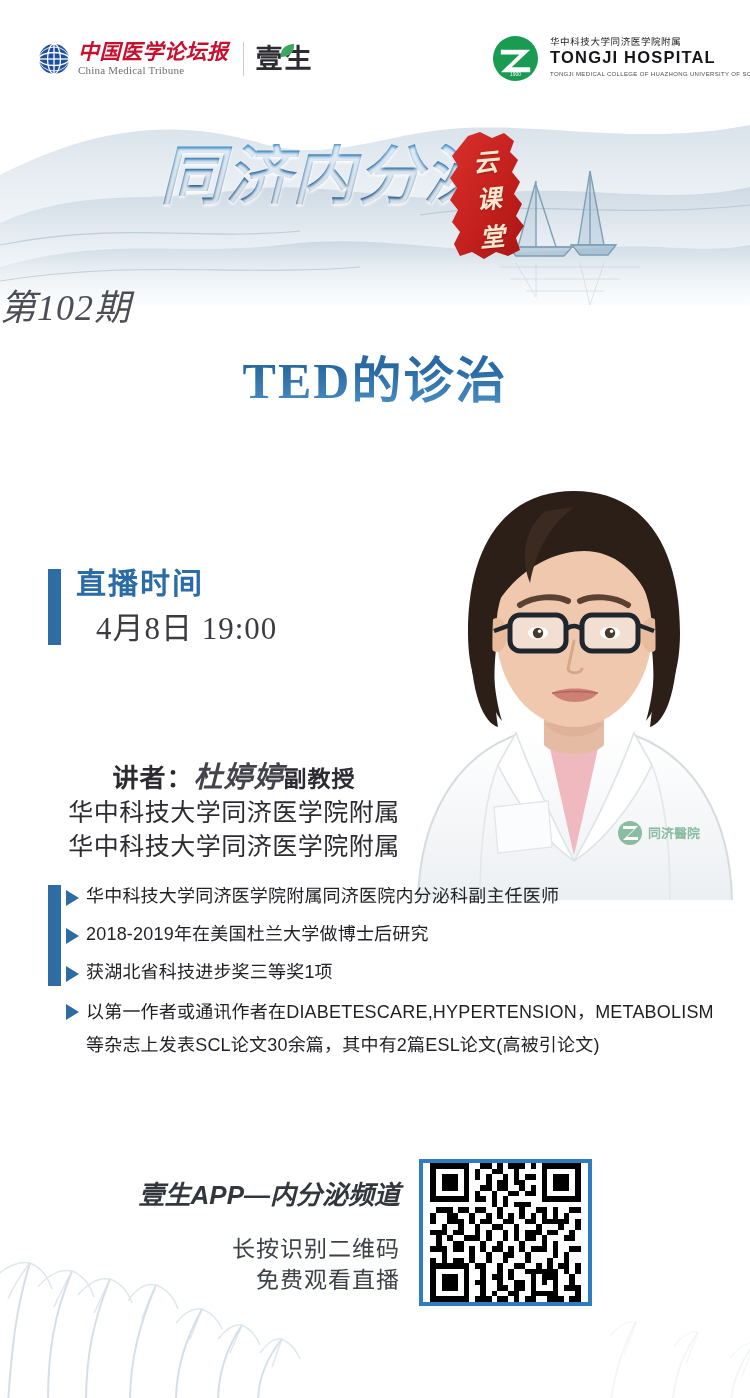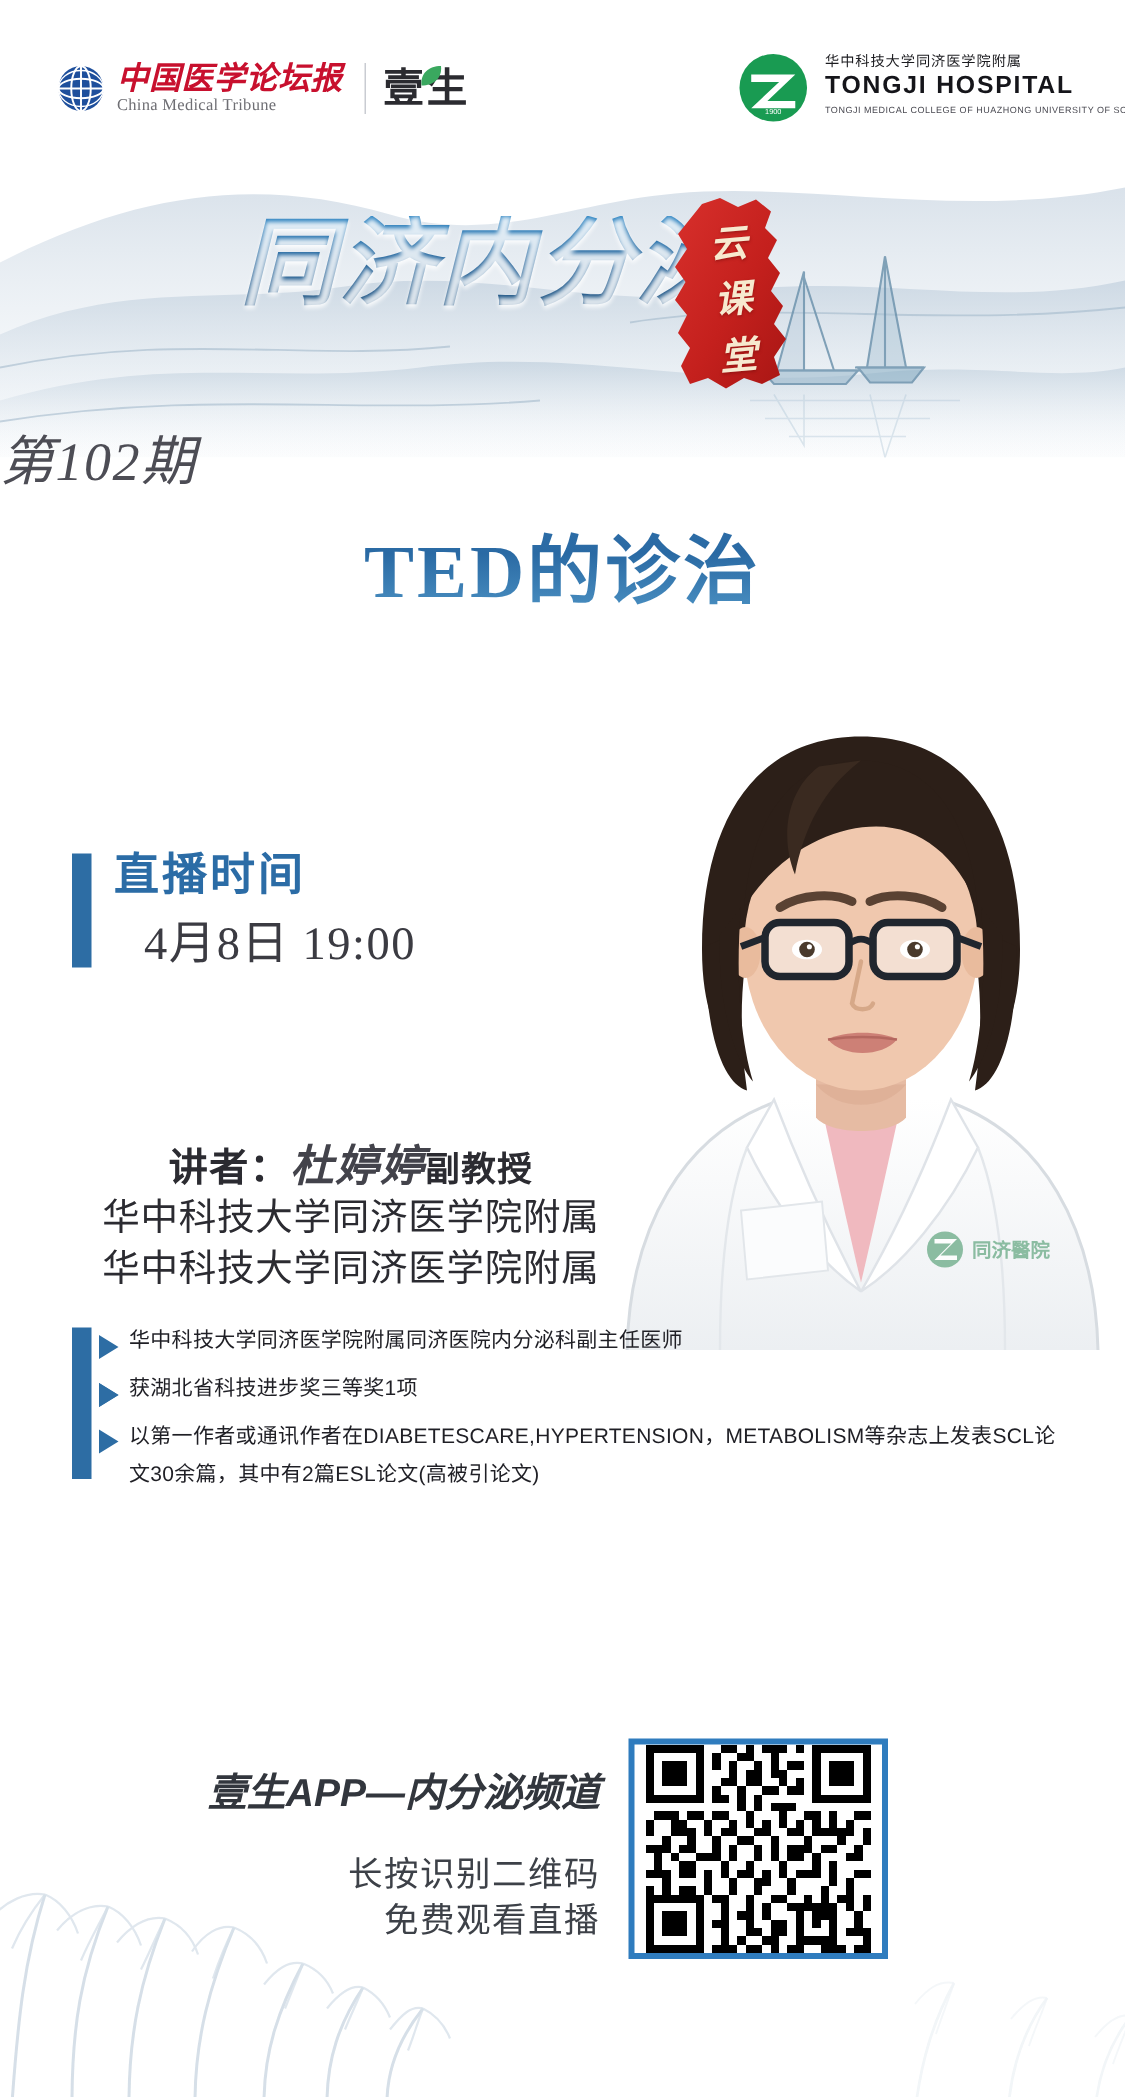--- a/index.html
+++ b/index.html
@@ -122,21 +122,21 @@
   }
   .sp-title{font-size:23px;font-weight:700;color:#2b2b31;}
   .sp-line2,.sp-line3{font-size:25px;color:#2b2b31;font-weight:500;letter-spacing:.5px;line-height:1.34;white-space:nowrap;}
 
   
   .bio{position:absolute;left:48px;top:882px;width:668px;}
   .bio-bar{position:absolute;left:0;top:3px;width:13px;height:101px;background:#2d6da4;}
   .bio-list{margin:0;padding:0;list-style:none;}
   .bio-item{
     position:relative;padding-left:38px;
-    font-size:14px;color:#1f1f25;line-height:1.62;letter-spacing:.2px;
+    font-size:18px;color:#1f1f25;line-height:1.62;letter-spacing:.2px;
     margin-bottom:9px;
   }
   .bio-item:last-child{margin-bottom:0;}
   .tri{
     position:absolute;left:18px;top:8px;
     width:0;height:0;
     border-left:13px solid #2d6da4;
     border-top:8px solid transparent;
     border-bottom:8px solid transparent;
   }
@@ -427,20 +427,21 @@
 
   <div class="bio">
     <div class="bio-bar"></div>
     <ul class="bio-list">
       <li class="bio-item">
         <span class="tri"></span>
         <span>华中科技大学同济医学院附属同济医院内分泌科副主任医师</span>
       </li>
       <li class="bio-item">
         <span class="tri"></span>
+        <span>2018-2019年在美国杜兰大学做博士后研究</span>
       </li>
       <li class="bio-item">
         <span class="tri"></span>
         <span>获湖北省科技进步奖三等奖1项</span>
       </li>
       <li class="bio-item bio-long">
         <span class="tri"></span>
         <span>以第一作者或通讯作者在DIABETESCARE,HYPERTENSION，METABOLISM等杂志上发表SCL论文30余篇，其中有2篇ESL论文(高被引论文)</span>
       </li>
     </ul>

